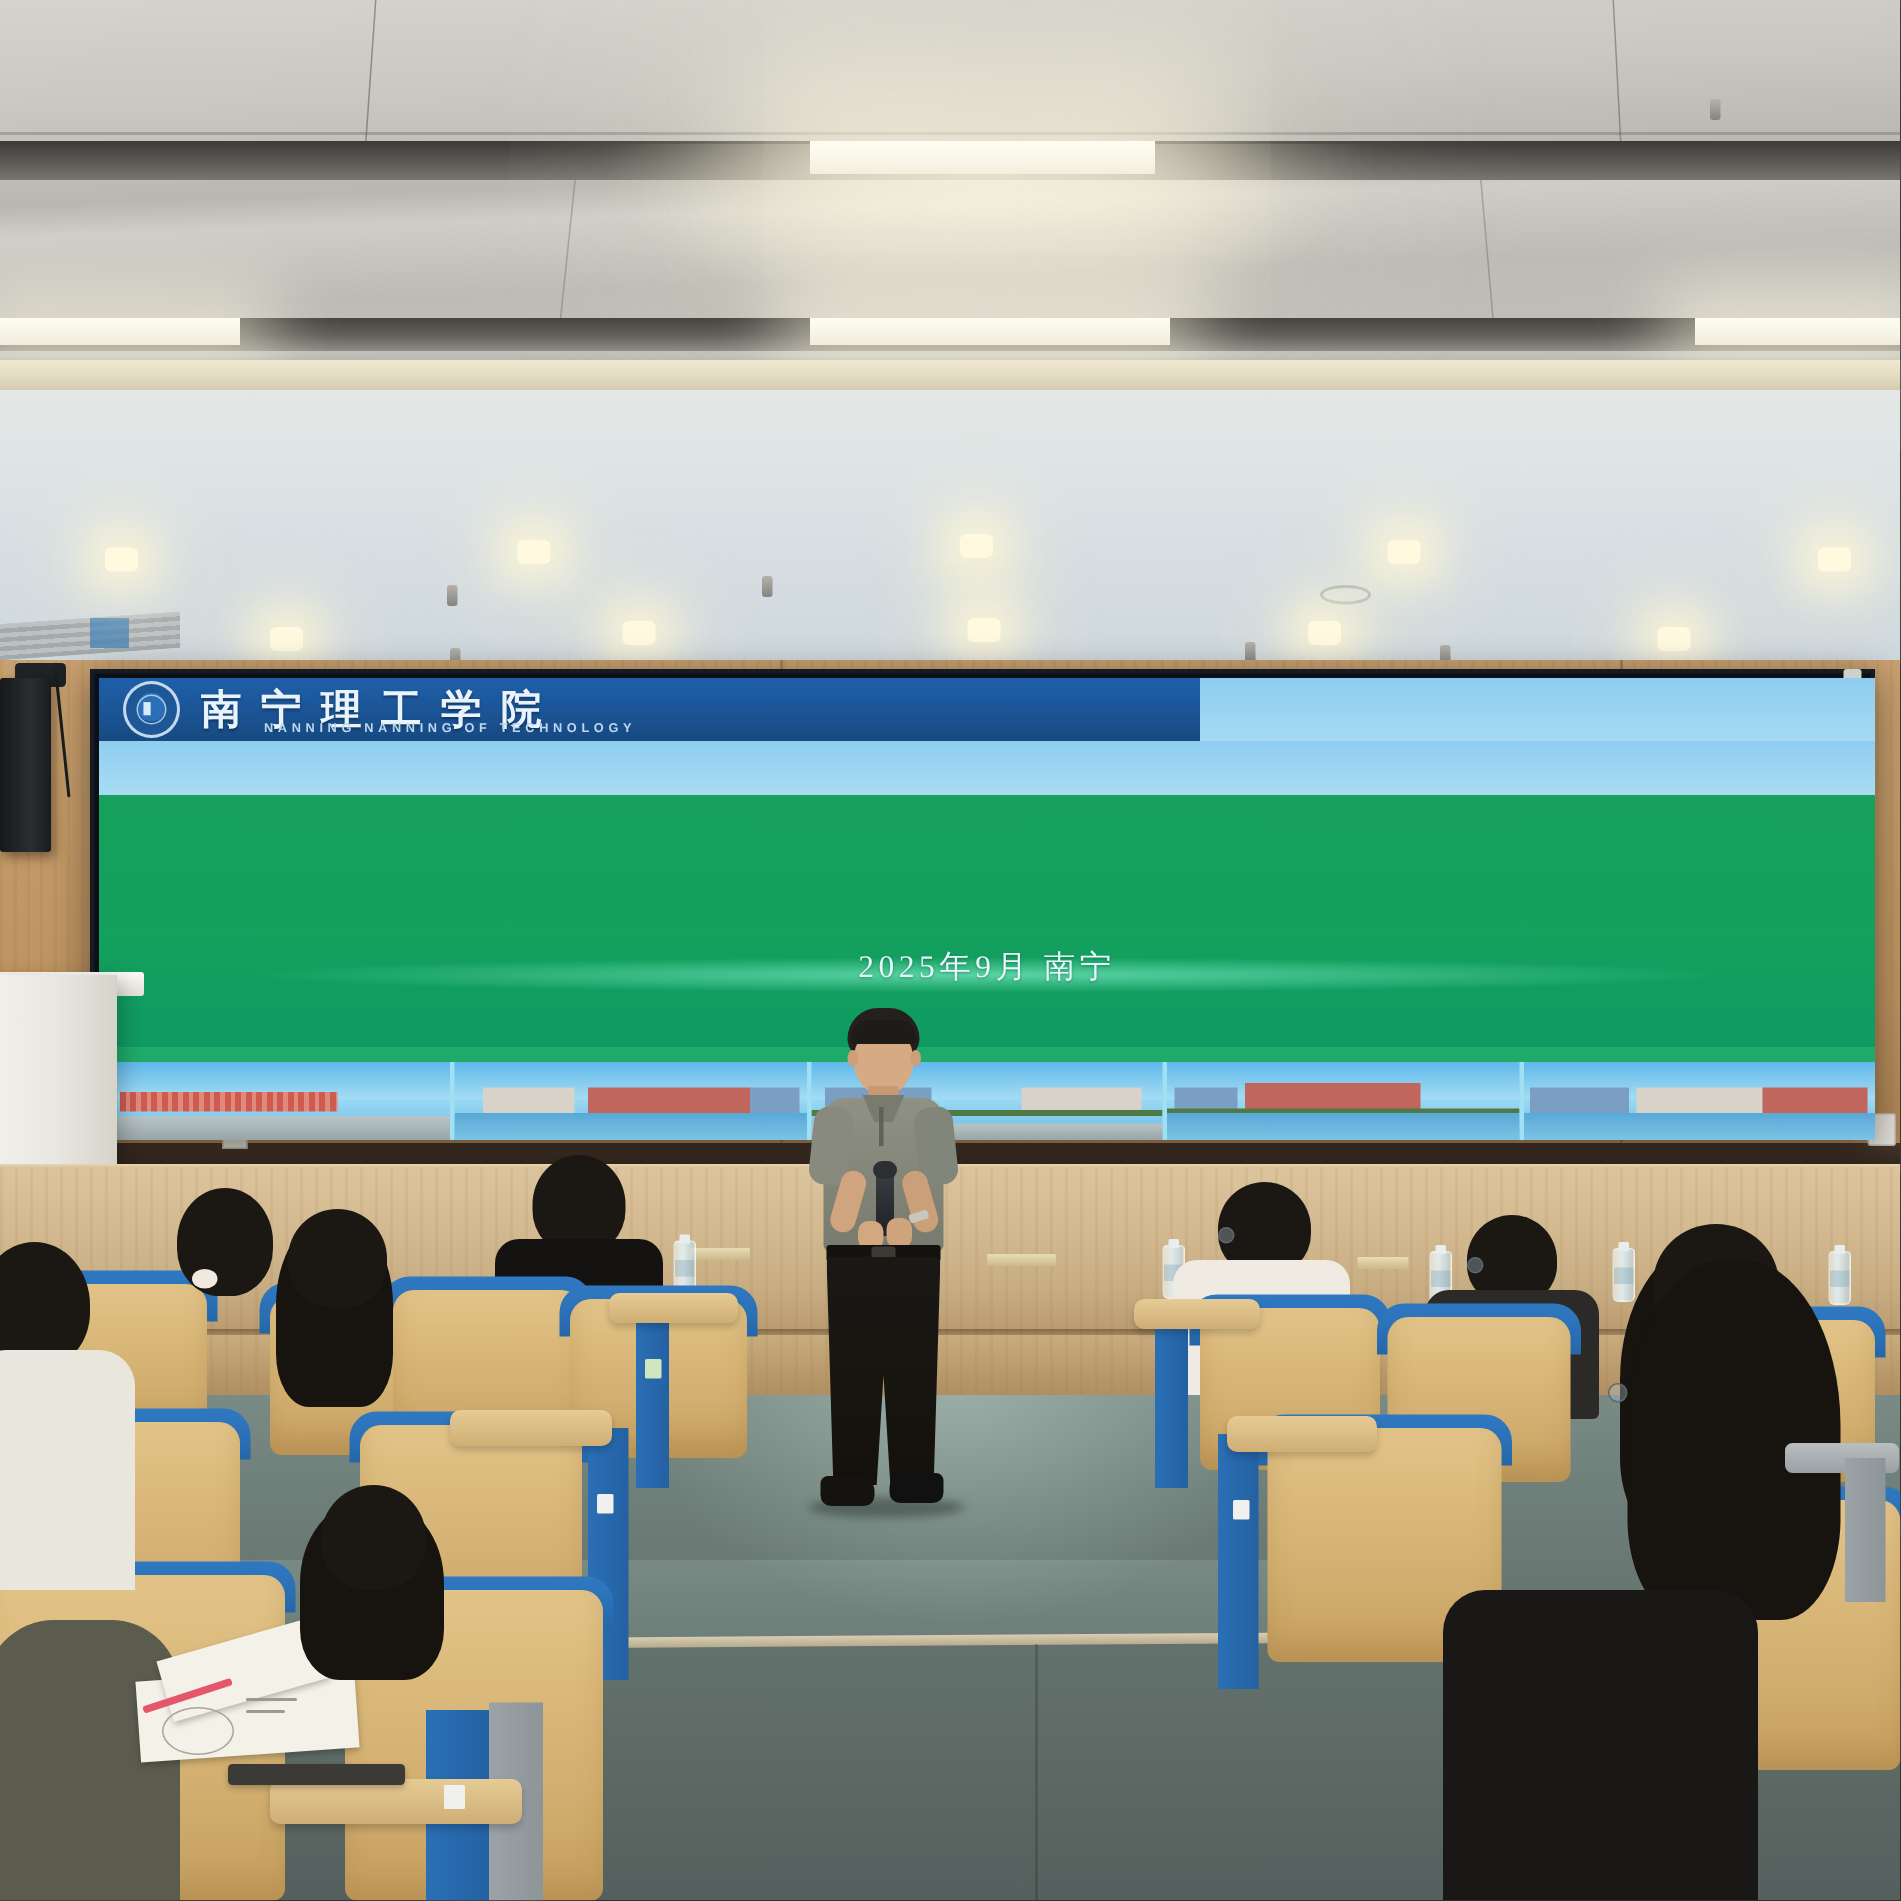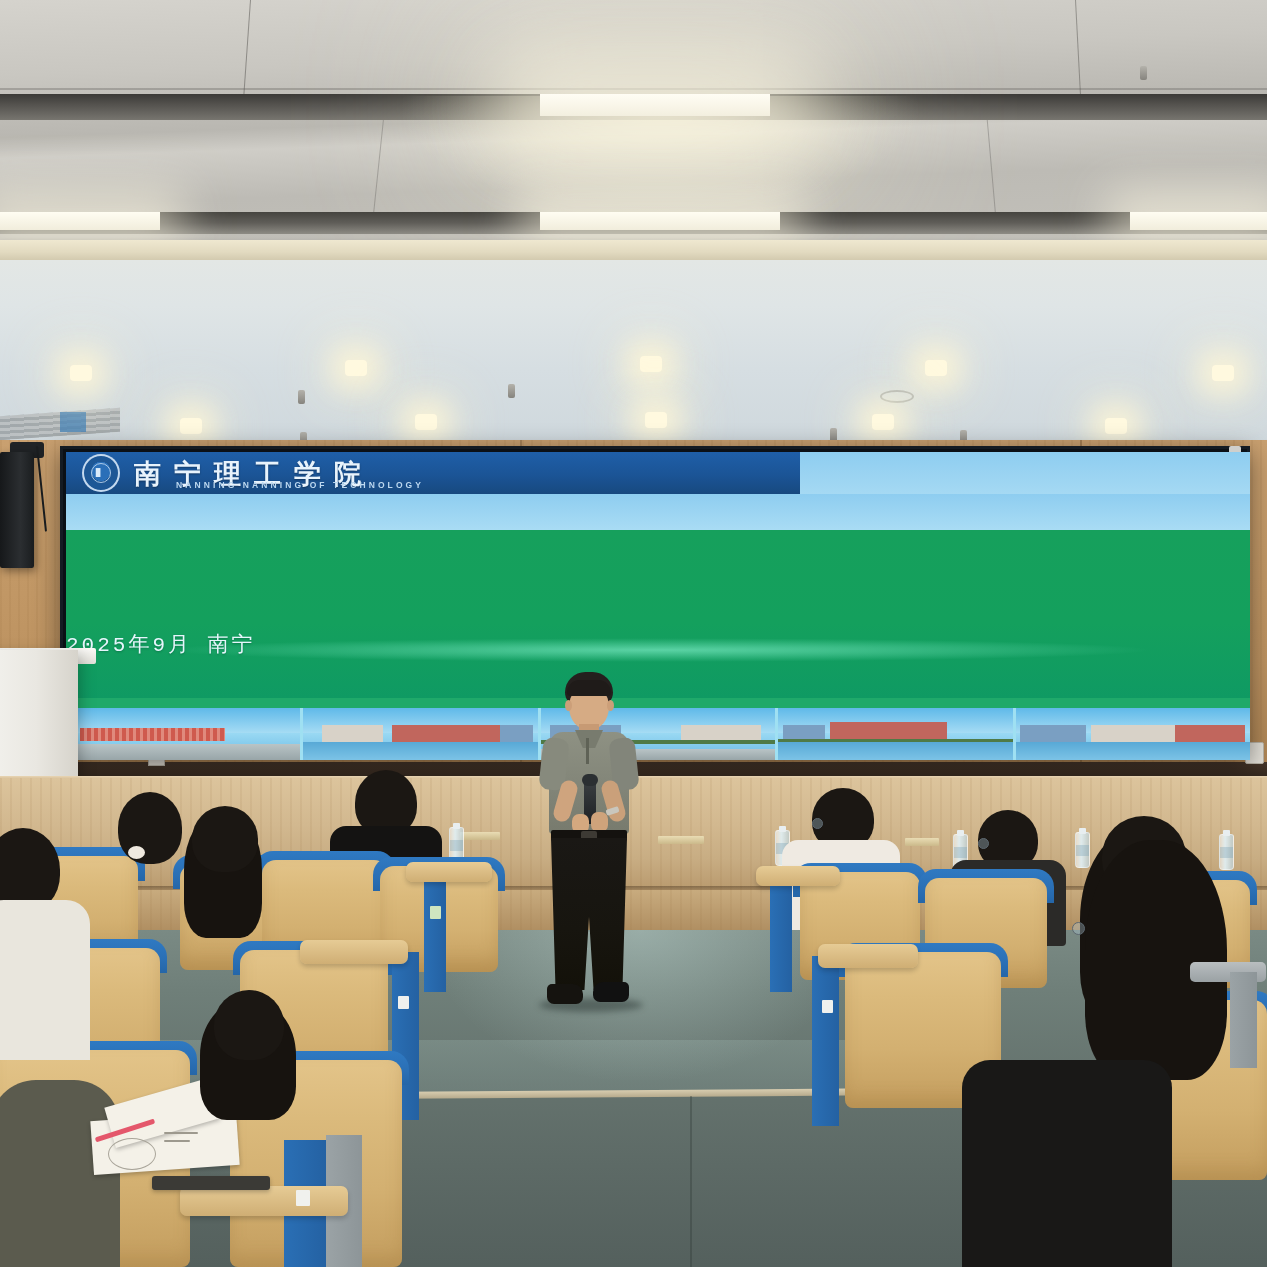--- a/index.html
+++ b/index.html
@@ -147,22 +147,22 @@
       -1.6px  1.6px 0 #1fb377, 1.6px  1.6px 0 #1fb377,
       0 3px 4px rgba(0,60,40,.35);
   }
   .slide-author{
     position:absolute;left:0;top:140px;width:100%;text-align:center;
     font-family:"DejaVu Serif","Liberation Serif",serif;
     font-size:22px;color:#ddf3fb;letter-spacing:7px;
     text-shadow:0 1px 2px rgba(0,70,45,.4);
   }
   .slide-date{
-    position:absolute;left:0;top:178px;width:100%;text-align:left;
-    font-family:Liberation Mono, monospace;
+    position:absolute;left:0;top:178px;width:100%;text-align:center;
+    font-family:Liberation Serif, serif;
     font-size:21px;color:#e6f6fc;letter-spacing:3px;
     text-shadow:0 1px 2px rgba(0,70,45,.4);
   }
   .sep-green{position:absolute;left:0;top:246px;width:100%;height:10px;background:#1fa96a;}
   .photo-strip{position:absolute;left:0;top:256px;width:100%;height:52px;display:flex;gap:3px;background:#9fe0f2;}
   .photo{position:relative;flex:1;overflow:hidden;background:linear-gradient(180deg,#6fc4ee 0%,#9ad9f3 48%,#68b9e4 100%);}
   .ph-sky{position:absolute;left:0;top:0;width:100%;height:48%;background:linear-gradient(180deg,#5fb9e9,#a6dcf4);}
   .ph-water{position:absolute;left:0;bottom:0;width:100%;height:34%;background:linear-gradient(180deg,#58a9d6,#7cc3e6);}
   .ph-bldg{position:absolute;bottom:34%;height:34%;background:#c1665d;}
   .ph-bldg.blu{background:#7a9fc2;}

